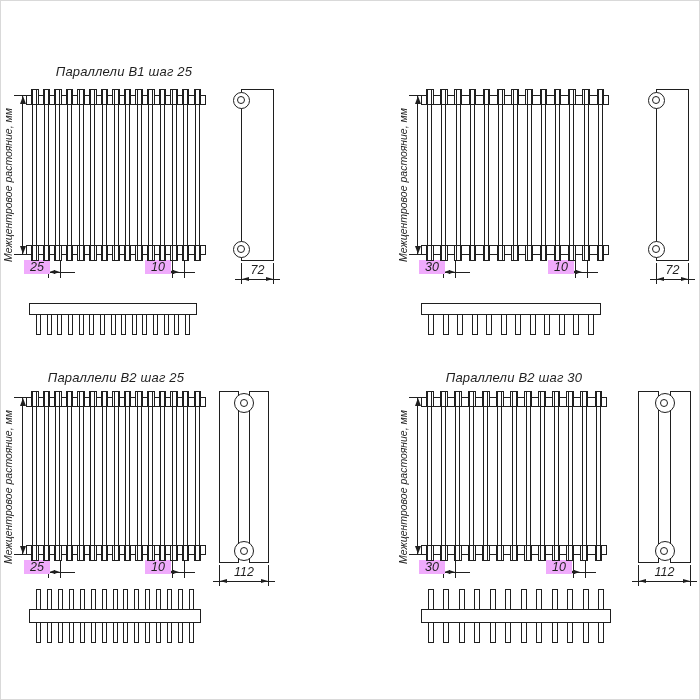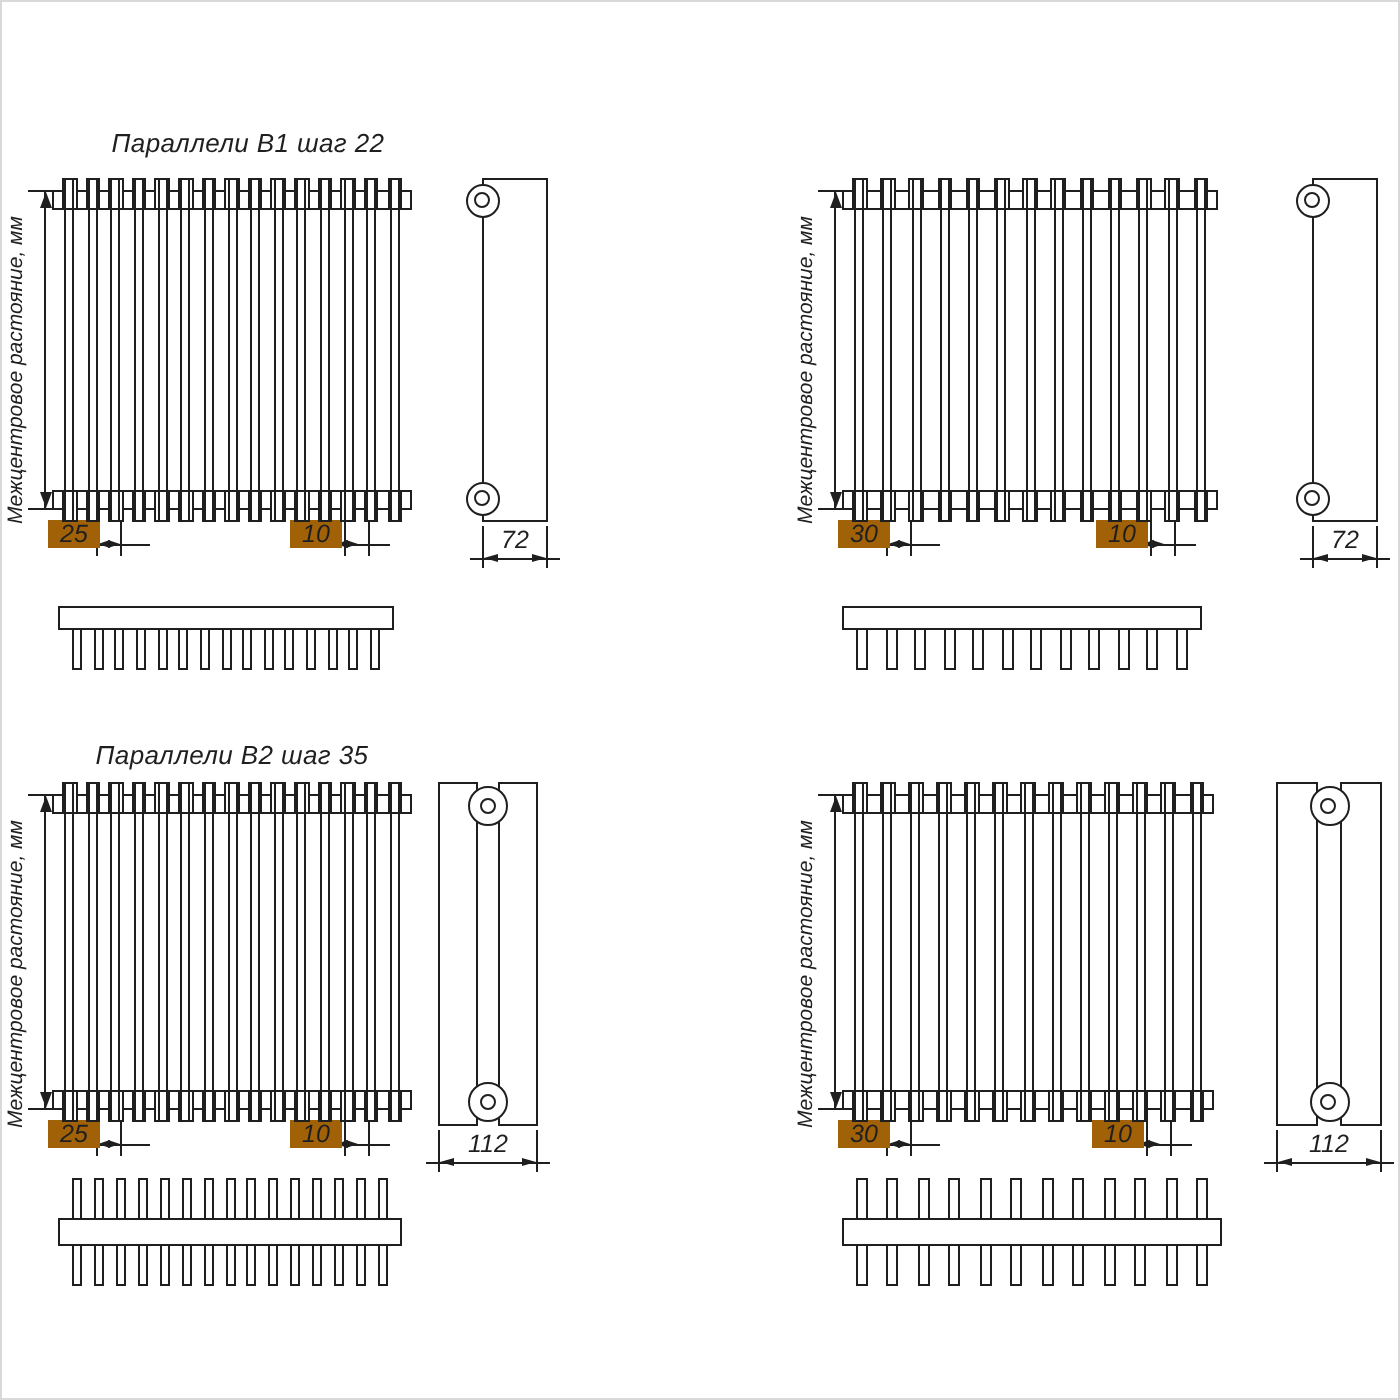--- a/index.html
+++ b/index.html
@@ -63,21 +63,21 @@
   .eB2{right:16px;}
   .dl{position:absolute;border-top:1.1px solid var(--ln);}
   .dlA{top:11px;left:8px;width:36px;}
   .dlB{top:11px;right:6px;width:36px;}
   .dl::before{content:"";position:absolute;top:-2.6px;width:0;height:0;border-top:2.2px solid transparent;border-bottom:2.2px solid transparent;}
   .dl::after{content:"";position:absolute;top:-2.6px;width:0;height:0;border-top:2.2px solid transparent;border-bottom:2.2px solid transparent;}
   .dlA::before{left:9.5px;border-right:6.5px solid var(--ln);}
   .dlA::after{left:15px;border-left:6.5px solid var(--ln);}
   .dlB::before{left:8.5px;border-right:6.5px solid var(--ln);}
   .dlB::after{left:14px;border-left:6.5px solid var(--ln);}
-  .lbl{position:absolute;background:#a16207;line-height:14px;}
+  .lbl{position:absolute;background:#f0abfc;line-height:14px;}
   .lblA{left:-7px;top:-1px;width:26px;text-align:center;}
   .lblB{right:30px;top:-1px;width:26px;text-align:center;}
 
   
   .side{position:absolute;}
   .p1 .side{left:240px;top:33px;width:33px;height:172px;}
   .p2 .side{left:260px;top:33px;width:33px;height:172px;}
   .p3 .side{left:218px;top:23px;width:50px;height:172px;}
   .p4 .side{left:242px;top:23px;width:53px;height:172px;}
   .side-rect{position:absolute;left:0;top:0;right:0;bottom:0;border:1.5px solid var(--ln);background:#fff;box-sizing:border-box;}
@@ -116,21 +116,21 @@
   .p4 .comb{left:25px;top:221px;width:190px;height:56px;}
   .bar{position:absolute;left:0;right:0;border:1.4px solid var(--ln);background:#fff;z-index:2;box-sizing:border-box;}
   .tooth{position:absolute;border:1.2px solid var(--ln);background:#fff;z-index:1;box-sizing:border-box;}
 </style>
 </head>
 <body>
 
 <div class="canvas">
 
   <div class="panel p1">
-    <div class="title">Параллели В1 шаг 22</div>
+    <div class="title">Параллели В1 шаг 25</div>
     <div class="vlabel">Межцентровое растояние, мм</div>
     <div class="vdim">
       <span class="vline"></span>
       <span class="arr up"></span>
       <span class="arr dn"></span>
       <span class="tick t"></span>
       <span class="tick b"></span>
     </div>
     <div class="front">
         <div class="strip s-top"></div>
@@ -334,21 +334,21 @@
         <div class="tooth" style="left: 108.818px; width: 6px; top: 10px; height: 22px;"></div>
         <div class="tooth" style="left: 123.364px; width: 6px; top: 10px; height: 22px;"></div>
         <div class="tooth" style="left: 137.909px; width: 6px; top: 10px; height: 22px;"></div>
         <div class="tooth" style="left: 152.455px; width: 6px; top: 10px; height: 22px;"></div>
         <div class="tooth" style="left: 167px; width: 6px; top: 10px; height: 22px;"></div>
         <div class="bar" style="top: 0px; height: 12px;"></div>
       </div>
   </div>
 
   <div class="panel p3">
-    <div class="title">Параллели В2 шаг 35</div>
+    <div class="title">Параллели В2 шаг 25</div>
     <div class="vlabel">Межцентровое растояние, мм</div>
     <div class="vdim">
       <span class="vline"></span>
       <span class="arr up"></span>
       <span class="arr dn"></span>
       <span class="tick t"></span>
       <span class="tick b"></span>
     </div>
     <div class="front">
         <div class="strip s-top"></div>
@@ -465,20 +465,21 @@
         <div class="tooth" style="left: 138.143px; width: 5px; top: 0px; height: 22px;"></div>
         <div class="tooth" style="left: 149.071px; width: 5px; top: 32px; height: 22px;"></div>
         <div class="tooth" style="left: 149.071px; width: 5px; top: 0px; height: 22px;"></div>
         <div class="tooth" style="left: 160px; width: 5px; top: 32px; height: 22px;"></div>
         <div class="tooth" style="left: 160px; width: 5px; top: 0px; height: 22px;"></div>
         <div class="bar" style="top: 20px; height: 14px;"></div>
       </div>
   </div>
 
   <div class="panel p4">
+    <div class="title">Параллели В2 шаг 30</div>
     <div class="vlabel">Межцентровое растояние, мм</div>
     <div class="vdim">
       <span class="vline"></span>
       <span class="arr up"></span>
       <span class="arr dn"></span>
       <span class="tick t"></span>
       <span class="tick b"></span>
     </div>
     <div class="front">
         <div class="strip s-top"></div>

